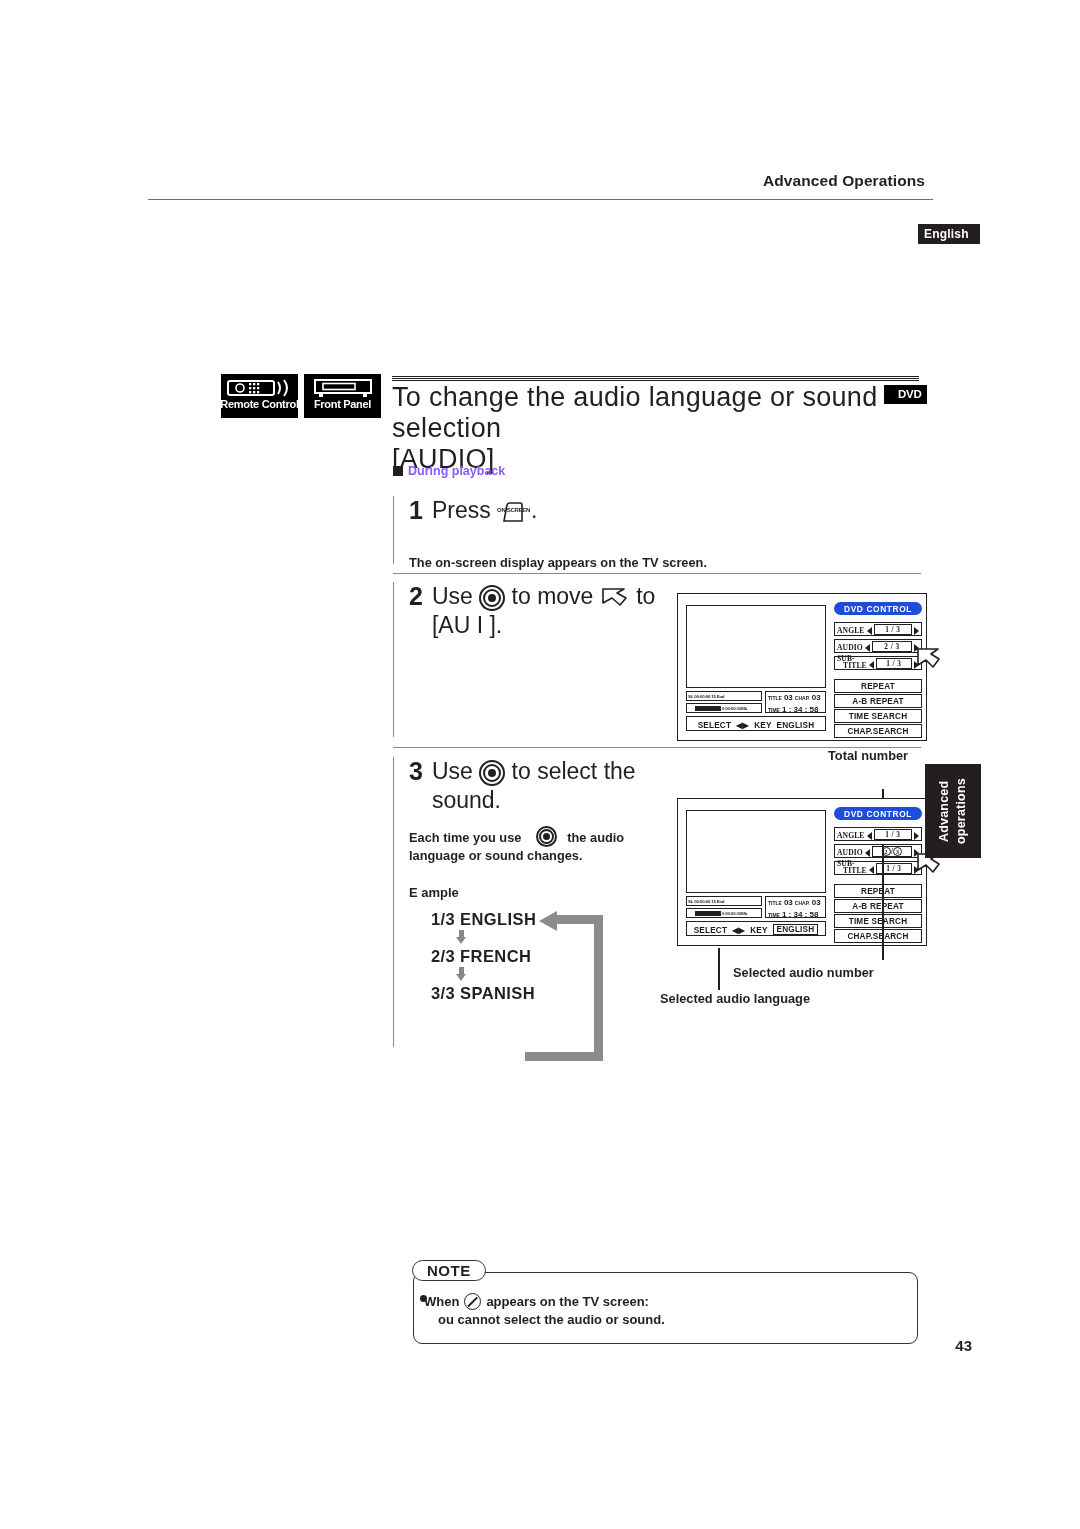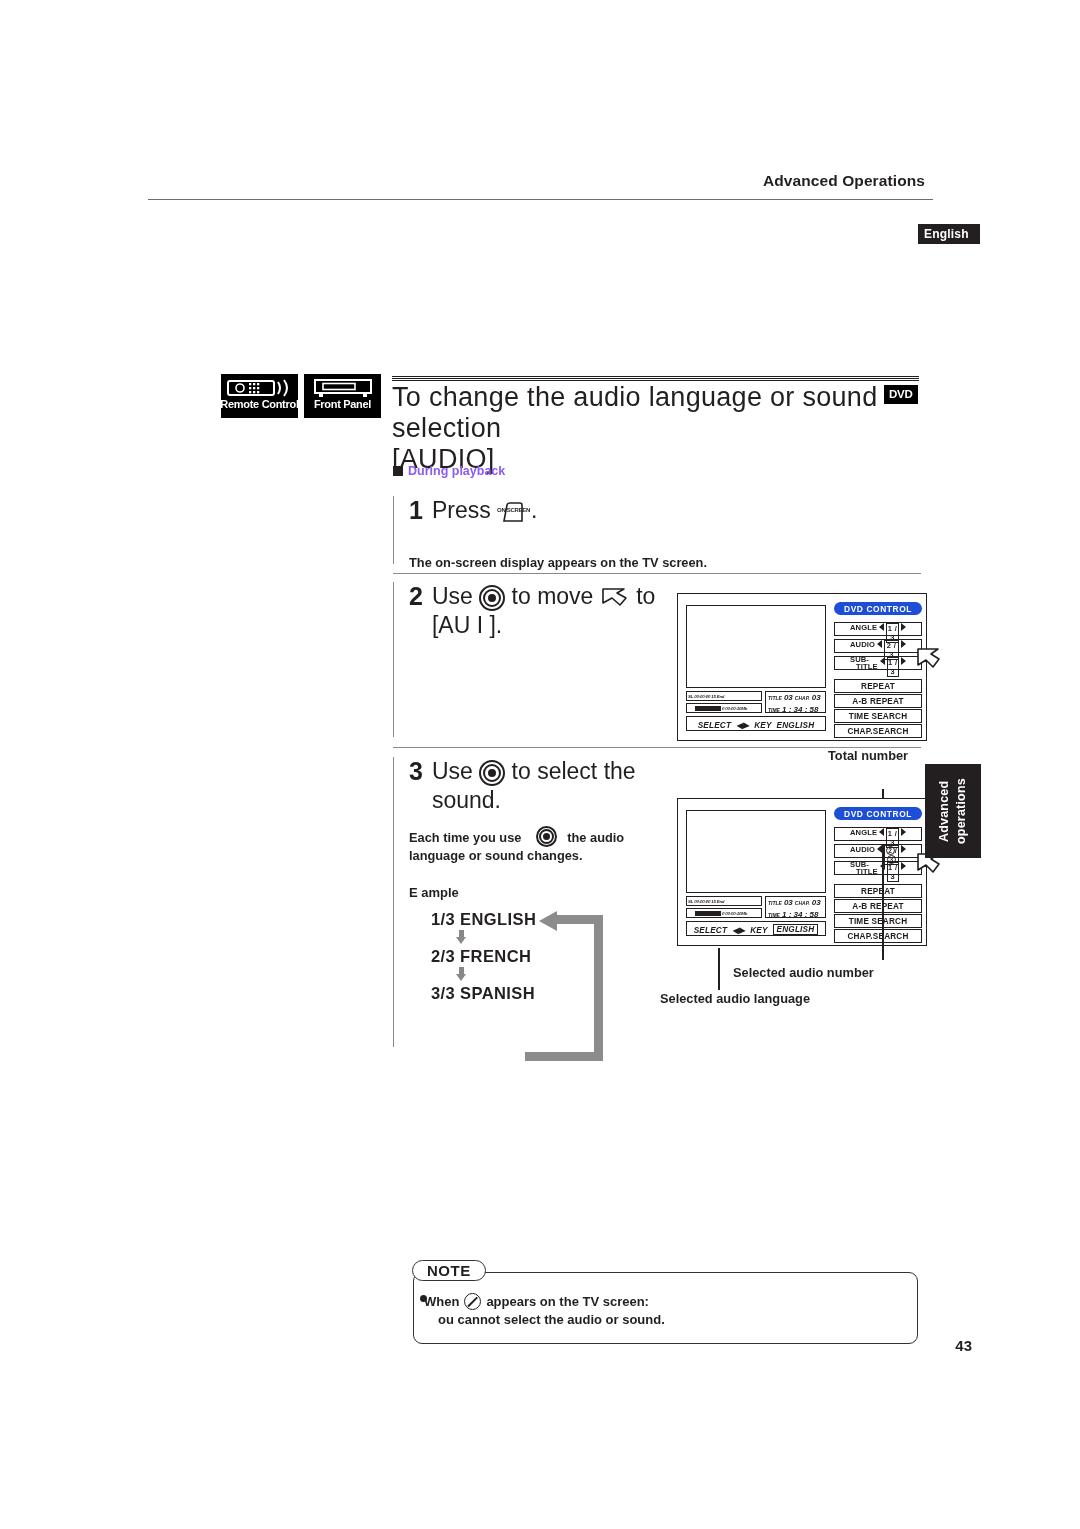--- a/index.html
+++ b/index.html
@@ -49,21 +49,21 @@
   }
   #title-rule-top2 { position:absolute; left:392px; top:380px; width:527px; height:1px; background:#231f20; }
   #main-title {
     position:absolute; left:392px; top:382px; width:600px;
     font-size:27px; line-height:31px; color:#231f20; letter-spacing:.3px;
     font-weight:normal;
   }
   #dvd-badge {
     position:absolute; left:884px; top:385px;
     background:#000; color:#fff; font-size:11.5px; font-weight:bold;
-    padding:4px 5px 5px 5px; letter-spacing:-.2px; line-height:10px;
+    padding:4px 5px 5px 14px; letter-spacing:-.2px; line-height:10px;
   }
 
   
   #section-marker {
     position:absolute; left:393px; top:464px;
     font-size:12.5px; font-weight:bold; color:#8b5cf6; display:flex; align-items:center; gap:5px;
   }
   #section-marker .sq { width:10px; height:10px; background:#231f20; display:inline-block; }
 
   
@@ -114,21 +114,21 @@
     border-top:10px solid transparent; border-bottom:10px solid transparent; border-right:18px solid #8c8c8c;
   }
   #loop-tail { position:absolute; left:116px; top:143px; width:34px; height:9px; background:#8c8c8c; }
 
   
   .osd {
     position:absolute; width:250px; height:148px; background:#fff;
     border:1.5px solid #231f20;
   }
   .osd-inner { position:absolute; inset:6px; }
-  .osd-left { position:absolute; left:0; top:0; width:146px; height:136px;font-style:italic; }
+  .osd-left { position:absolute; left:0; top:0; width:146px; height:136px; }
   .video-box { position:absolute; left:2px; top:5px; width:140px; height:83px; border:1.5px solid #231f20; }
   .barline { position:absolute; border:1px solid #231f20; height:10px; display:flex; align-items:center; }
   .bar-a { left:2px; top:91px; width:76px; }
   .bar-b { left:2px; top:103px; width:76px; }
   .tinytxt { font-size:4.4px; font-weight:bold; color:#231f20; letter-spacing:-.2px; white-space:nowrap; padding:0 1px; }
   .bar-fill { height:5px; background:#231f20; }
   .info-box { position:absolute; left:81px; top:91px; width:61px; height:22px; border:1px solid #231f20; padding:1px 2px; }
   .info-row { display:flex; align-items:baseline; gap:2px; line-height:9px; white-space:nowrap; }
   .info-lbl { font-size:5px; font-weight:bold; }
   .info-val { font-size:8px; font-weight:bold; }
@@ -141,21 +141,21 @@
 
   .osd-right { position:absolute; left:150px; top:0; width:88px; }
   .dvd-header {
     position:absolute; left:0; top:2px; width:88px; height:13px;
     background:#1d4ed8; color:#fff; border-radius:7px;
     display:flex; align-items:center; justify-content:center;
     font-size:8.4px; font-weight:bold; letter-spacing:.6px;
   }
   .sel-row {
     position:absolute; left:0; width:88px; height:14px; border:1.5px solid #231f20;
-    display:flex; align-items:flex-start; padding:0 15px; gap:2px;
+    display:flex; align-items:flex-end; padding:0 2px; gap:2px;font-family:Liberation Serif, serif;
   }
   .sel-name { font-size:7.6px; font-weight:bold; letter-spacing:.1px; flex:0 0 auto; }
   .sel-name.two { line-height:6.5px; }
   .sel-name.two em { font-style:normal; display:block; font-size:7.6px; padding-left:6px; }
   .tri-l { width:0;height:0;border-top:4px solid transparent;border-bottom:4px solid transparent;border-right:5px solid #231f20; }
   .tri-r { width:0;height:0;border-top:4px solid transparent;border-bottom:4px solid transparent;border-left:5px solid #231f20; }
   .sel-val { flex:1; border:1px solid #231f20; text-align:center; font-size:7.4px; font-weight:bold; letter-spacing:.4px; }
   .circled { display:inline-block; border:1.2px solid #231f20; border-radius:50%; width:9px; height:9px; line-height:7px; font-size:6.5px; }
 
   .fn-btn {

